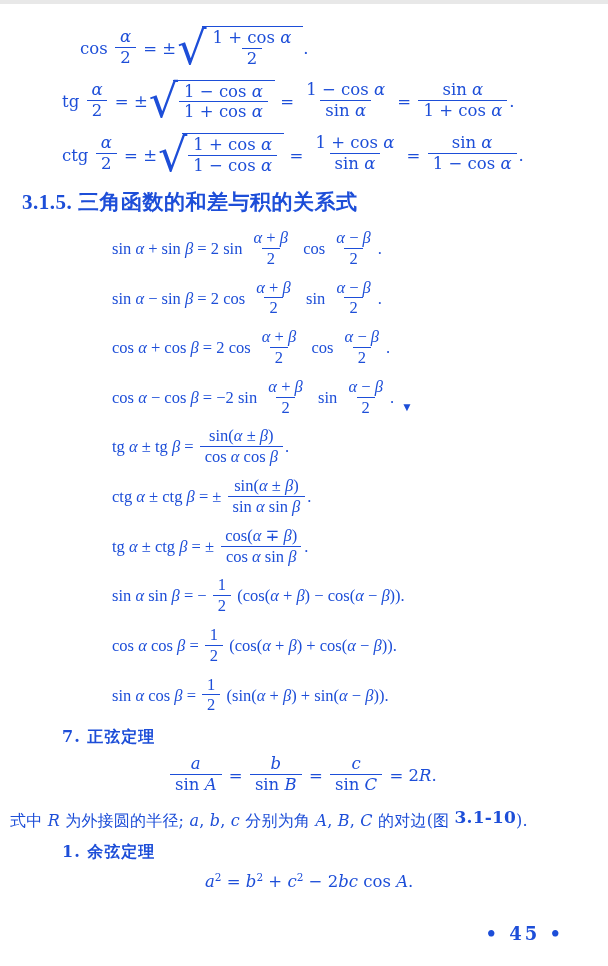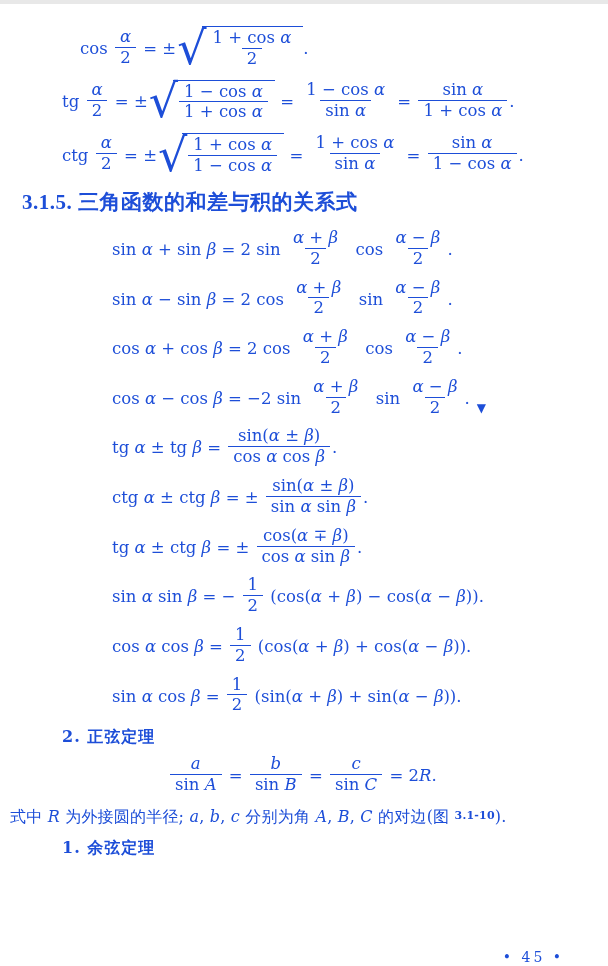--- a/index.html
+++ b/index.html
@@ -20,29 +20,29 @@
   
   .fline {
     font-size: 16.5px;
     line-height: 1.1;
     white-space: pre;
     margin-bottom: 11px;
     min-height: 20px;
   }
   .ind80  { margin-left: 80px; }
   .ind62  { margin-left: 62px; }
-  .ind112 { margin-left: 112px; }
+  .ind112 { margin-left: 112px; font-family: Liberation Serif, serif; }
   .ind155 { margin-left: 168px; }
   .ind205 { margin-left: 205px; }
 
   
   .mtxt  { }
   .mvar  { font-style: italic; font-weight: 500; }
   .msup  { font-size: 10.5px; vertical-align: 6px; }
-  .mref  { font-weight: bold; vertical-align: 3px; font-size: 11px; }
+  .mref  { font-weight: bold; vertical-align: 3px; font-size: 17px; }
   .mmark { font-size: 12px; vertical-align: -8px; margin-left: 7px; }
 
   .mfrac {
     display: inline-flex;
     flex-direction: column;
     align-items: center;
     vertical-align: middle;
     margin: 0 2px;
     line-height: 1.08;
     transform: translateY(-2px);
@@ -89,23 +89,23 @@
   }
   .note {
     font-size: 16px;
     margin: 0 0 10px 10px;
     white-space: nowrap;
     letter-spacing: 0.2px;
   }
   .footer {
     position: absolute;
     right: 44px;
-    bottom: 5px;
-    font-weight: normal;
-    font-size: 14px;
+    bottom: 26px;
+    font-weight: bold;
+    font-size: 18px;
     letter-spacing: 3px;
   }
 </style>
 </head>
 <body>
 
 <div class="page">
 
   <section>
     <div class="fline ind80"><span class="mtxt">cos </span><span class="mfrac"><span class="mnum"><span class="mvar">α</span></span><span class="mden"><span class="mtxt">2</span></span></span><span class="mtxt"> = ±</span><span class="msqrt"><span class="msqrt-sign">√</span><span class="msqrt-body"><span class="mfrac"><span class="mnum"><span class="mtxt">1 + cos </span><span class="mvar">α</span></span><span class="mden"><span class="mtxt">2</span></span></span></span></span><span class="mtxt">.</span></div>
@@ -122,22 +122,23 @@
     <div class="fline ind112"><span class="mtxt">cos </span><span class="mvar">α</span><span class="mtxt"> − cos </span><span class="mvar">β</span><span class="mtxt"> = −2 sin </span><span class="mfrac"><span class="mnum"><span class="mvar">α</span><span class="mtxt"> + </span><span class="mvar">β</span></span><span class="mden"><span class="mtxt">2</span></span></span><span class="mtxt">  sin </span><span class="mfrac"><span class="mnum"><span class="mvar">α</span><span class="mtxt"> − </span><span class="mvar">β</span></span><span class="mden"><span class="mtxt">2</span></span></span><span class="mtxt">.</span><span class="mmark">▼</span></div>
     <div class="fline ind112"><span class="mtxt">tg </span><span class="mvar">α</span><span class="mtxt"> ± tg </span><span class="mvar">β</span><span class="mtxt"> = </span><span class="mfrac"><span class="mnum"><span class="mtxt">sin(</span><span class="mvar">α</span><span class="mtxt"> ± </span><span class="mvar">β</span><span class="mtxt">)</span></span><span class="mden"><span class="mtxt">cos </span><span class="mvar">α</span><span class="mtxt"> cos </span><span class="mvar">β</span></span></span><span class="mtxt">.</span></div>
     <div class="fline ind112"><span class="mtxt">ctg </span><span class="mvar">α</span><span class="mtxt"> ± ctg </span><span class="mvar">β</span><span class="mtxt"> = ± </span><span class="mfrac"><span class="mnum"><span class="mtxt">sin(</span><span class="mvar">α</span><span class="mtxt"> ± </span><span class="mvar">β</span><span class="mtxt">)</span></span><span class="mden"><span class="mtxt">sin </span><span class="mvar">α</span><span class="mtxt"> sin </span><span class="mvar">β</span></span></span><span class="mtxt">.</span></div>
     <div class="fline ind112"><span class="mtxt">tg </span><span class="mvar">α</span><span class="mtxt"> ± ctg </span><span class="mvar">β</span><span class="mtxt"> = ± </span><span class="mfrac"><span class="mnum"><span class="mtxt">cos(</span><span class="mvar">α</span><span class="mtxt"> ∓ </span><span class="mvar">β</span><span class="mtxt">)</span></span><span class="mden"><span class="mtxt">cos </span><span class="mvar">α</span><span class="mtxt"> sin </span><span class="mvar">β</span></span></span><span class="mtxt">.</span></div>
     <div class="fline ind112"><span class="mtxt">sin </span><span class="mvar">α</span><span class="mtxt"> sin </span><span class="mvar">β</span><span class="mtxt"> = − </span><span class="mfrac"><span class="mnum"><span class="mtxt">1</span></span><span class="mden"><span class="mtxt">2</span></span></span><span class="mtxt"> (cos(</span><span class="mvar">α</span><span class="mtxt"> + </span><span class="mvar">β</span><span class="mtxt">) − cos(</span><span class="mvar">α</span><span class="mtxt"> − </span><span class="mvar">β</span><span class="mtxt">)).</span></div>
     <div class="fline ind112"><span class="mtxt">cos </span><span class="mvar">α</span><span class="mtxt"> cos </span><span class="mvar">β</span><span class="mtxt"> = </span><span class="mfrac"><span class="mnum"><span class="mtxt">1</span></span><span class="mden"><span class="mtxt">2</span></span></span><span class="mtxt"> (cos(</span><span class="mvar">α</span><span class="mtxt"> + </span><span class="mvar">β</span><span class="mtxt">) + cos(</span><span class="mvar">α</span><span class="mtxt"> − </span><span class="mvar">β</span><span class="mtxt">)).</span></div>
     <div class="fline ind112"><span class="mtxt">sin </span><span class="mvar">α</span><span class="mtxt"> cos </span><span class="mvar">β</span><span class="mtxt"> = </span><span class="mfrac"><span class="mnum"><span class="mtxt">1</span></span><span class="mden"><span class="mtxt">2</span></span></span><span class="mtxt"> (sin(</span><span class="mvar">α</span><span class="mtxt"> + </span><span class="mvar">β</span><span class="mtxt">) + sin(</span><span class="mvar">α</span><span class="mtxt"> − </span><span class="mvar">β</span><span class="mtxt">)).</span></div>
   </section>
 
 
-  <h3 class="subhead">2. 正弦定理</h3>
+  <h3 class="subhead">7. 正弦定理</h3>
   <div class="fline ind155"><span class="mfrac"><span class="mnum"><span class="mvar">a</span></span><span class="mden"><span class="mtxt">sin </span><span class="mvar">A</span></span></span><span class="mtxt"> = </span><span class="mfrac"><span class="mnum"><span class="mvar">b</span></span><span class="mden"><span class="mtxt">sin </span><span class="mvar">B</span></span></span><span class="mtxt"> = </span><span class="mfrac"><span class="mnum"><span class="mvar">c</span></span><span class="mden"><span class="mtxt">sin </span><span class="mvar">C</span></span></span><span class="mtxt"> = 2</span><span class="mvar">R</span><span class="mtxt">.</span></div>
 
   <p class="note"><span class="mtxt">式中 </span><span class="mvar">R</span><span class="mtxt"> 为外接圆的半径; </span><span class="mvar">a</span><span class="mtxt">, </span><span class="mvar">b</span><span class="mtxt">, </span><span class="mvar">c</span><span class="mtxt"> 分别为角 </span><span class="mvar">A</span><span class="mtxt">, </span><span class="mvar">B</span><span class="mtxt">, </span><span class="mvar">C</span><span class="mtxt"> 的对边(图 </span><span class="mref">3.1-10</span><span class="mtxt">).</span></p>
 
   <h3 class="subhead">1. 余弦定理</h3>
+  <div class="fline ind205"><span class="mvar">a</span><span class="msup">2</span><span class="mtxt"> = </span><span class="mvar">b</span><span class="msup">2</span><span class="mtxt"> + </span><span class="mvar">c</span><span class="msup">2</span><span class="mtxt"> − 2</span><span class="mvar">bc</span><span class="mtxt"> cos </span><span class="mvar">A</span><span class="mtxt">.</span></div>
 
   <div class="footer">• 45 •</div>
 
 </div>
 
 </body></html>

